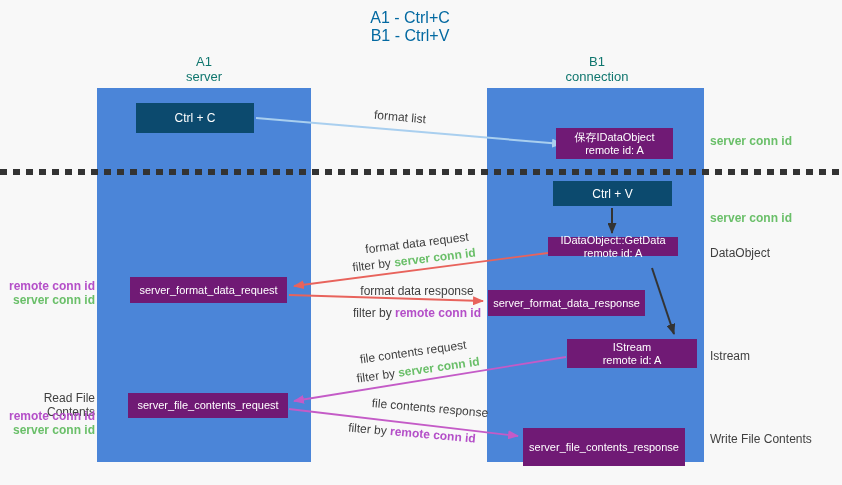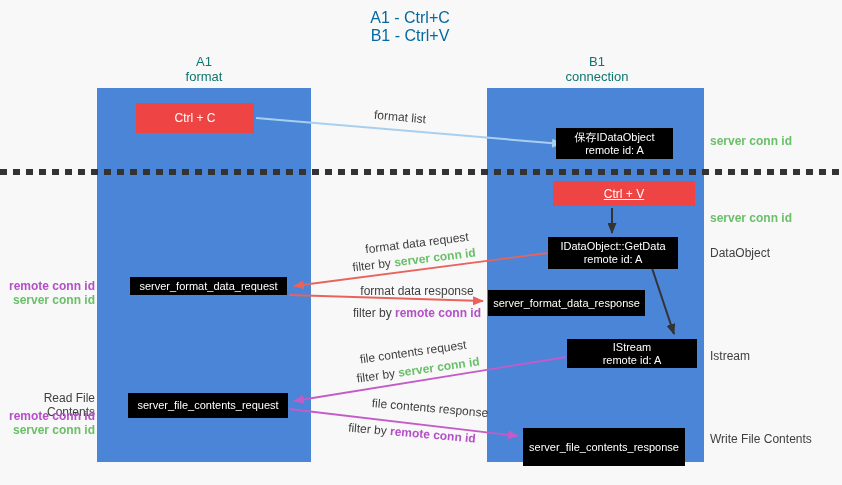--- a/index.html
+++ b/index.html
@@ -37,28 +37,28 @@
   .divider{
     left:0;top:169px;width:842px;height:6px;
     background:repeating-linear-gradient(90deg,#333 0 7px,transparent 7px 13px);
   }
 
   
   .node{
     display:flex;flex-direction:column;align-items:center;justify-content:center;
     color:#fff;text-align:center;
   }
-  .node.green{background:#ef4444;font-size:12px;}
-  .node.orange{background:#000000;font-size:11px;line-height:13px;}
+  .node.green{background:#0c4a6e;font-size:12px;}
+  .node.orange{background:#701a75;font-size:11px;line-height:13px;}
 
   .n-ctrl-c{left:136px;top:103px;width:118px;height:30px;}
   .n-save{left:556px;top:128px;width:117px;height:31px;}
-  .n-ctrl-v{left:553px;top:181px;width:142px;height:25px;text-decoration:underline;}
-  .n-getdata{left:548px;top:237px;width:130px;height:32px;}
-  .n-fmt-req{left:130px;top:277px;width:157px;height:18px;}
+  .n-ctrl-v{left:553px;top:181px;width:119px;height:25px;}
+  .n-getdata{left:548px;top:237px;width:130px;height:19px;}
+  .n-fmt-req{left:130px;top:277px;width:157px;height:26px;}
   .n-fmt-resp{left:488px;top:290px;width:157px;height:26px;align-items:center;}
   .n-istream{left:567px;top:339px;width:130px;height:29px;}
   .n-file-req{left:128px;top:393px;width:160px;height:25px;}
   .n-file-resp{left:523px;top:428px;width:162px;height:38px;}
 
   
   .flow-label{
     font-size:12px;white-space:nowrap;color:#3f3f3f;
     transform:translate(-50%,-50%) rotate(var(--rot,0deg));
   }
@@ -75,21 +75,21 @@
 </head>
 <body>
 
 <div class="abs title">
   <div>A1 - Ctrl+C</div>
   <div>B1 - Ctrl+V</div>
 </div>
 
 <div class="abs col-header left">
   <div>A1</div>
-  <div>format</div>
+  <div>server</div>
 </div>
 <div class="abs col-header right">
   <div>B1</div>
   <div>connection</div>
 </div>
 
 <div class="abs lane left"></div>
 <div class="abs lane right"></div>
 
 <div class="abs divider"></div>

